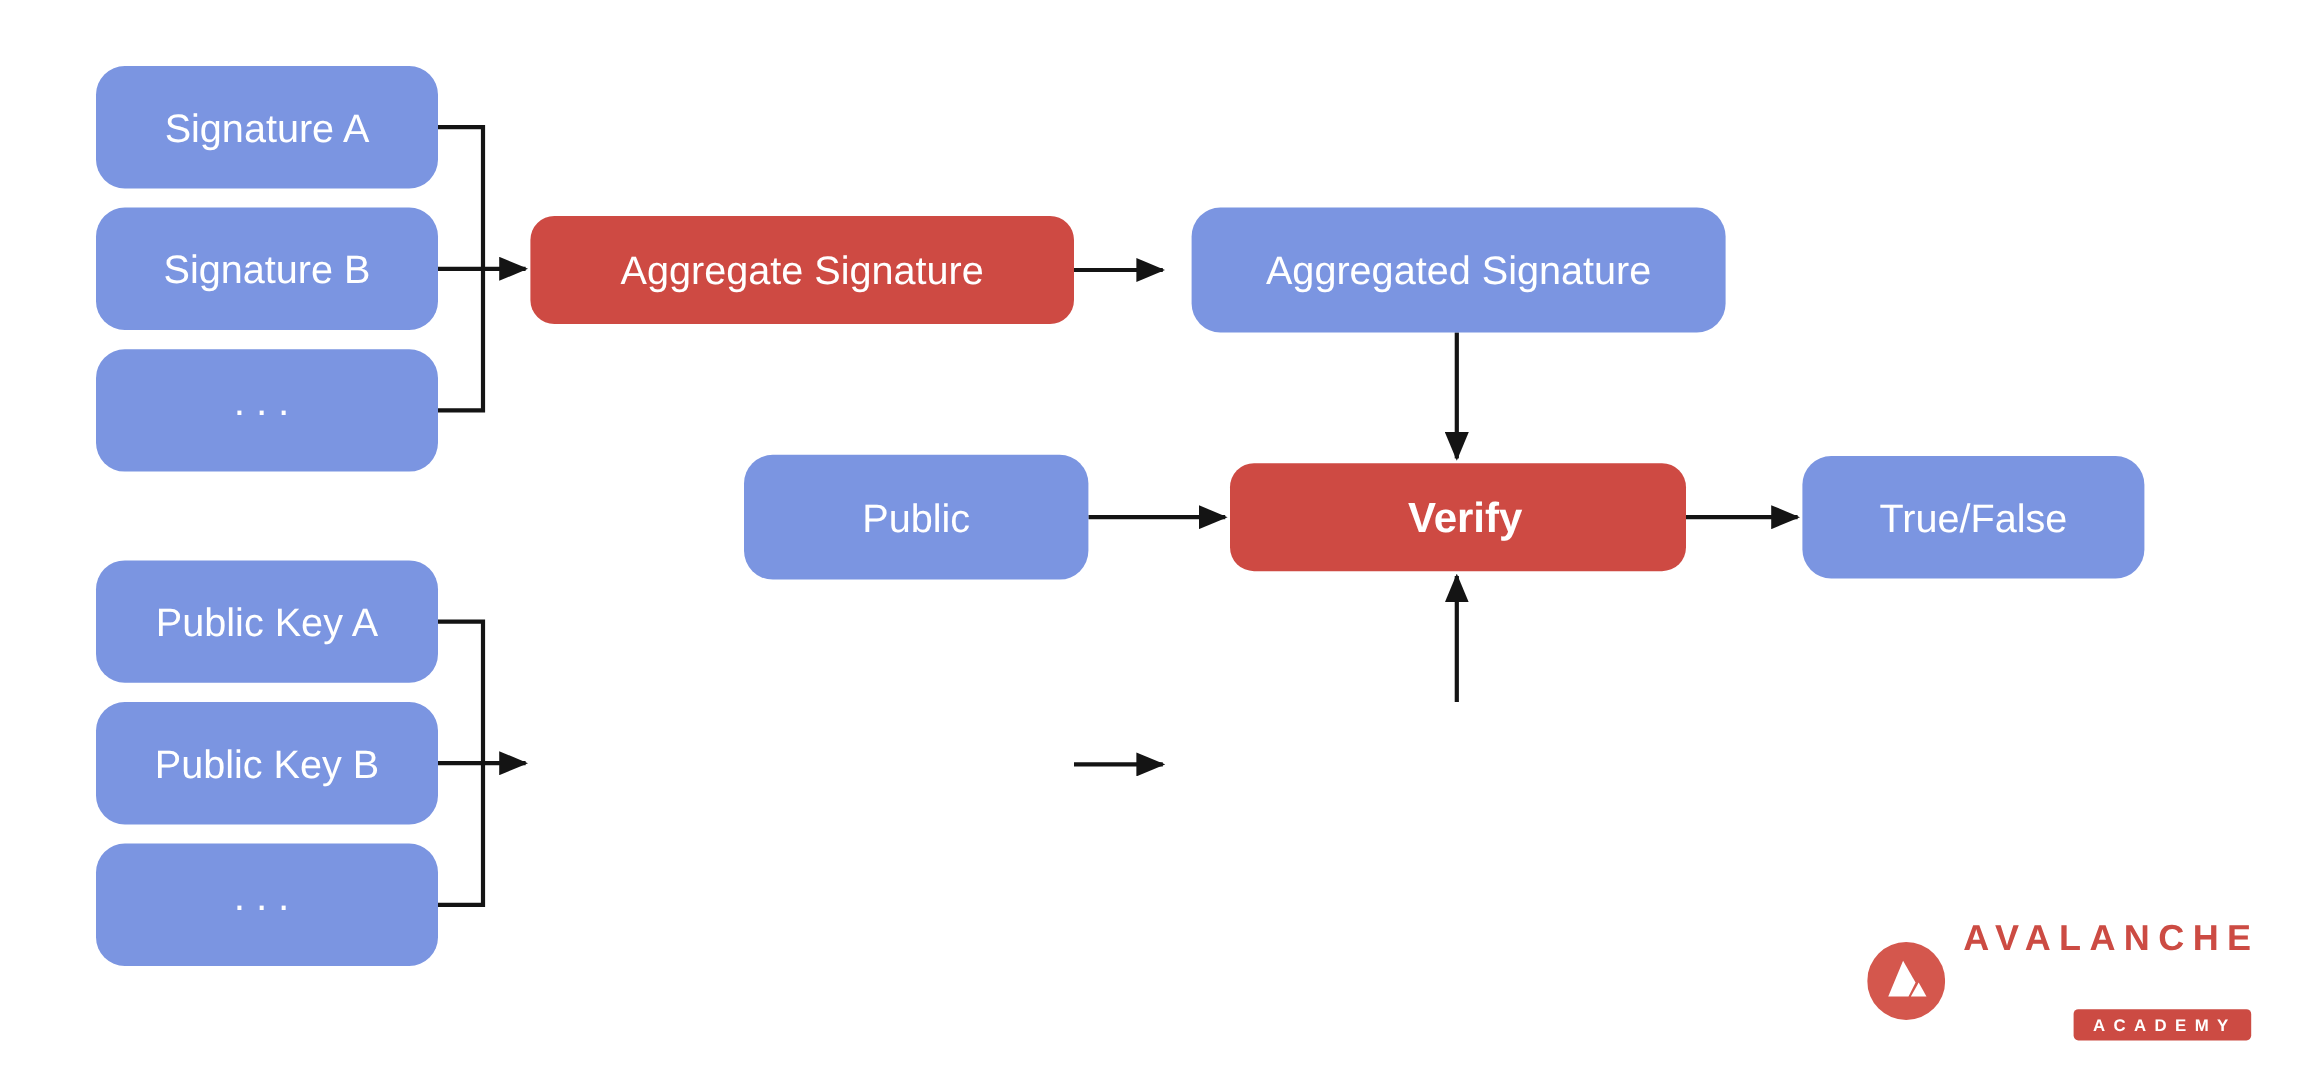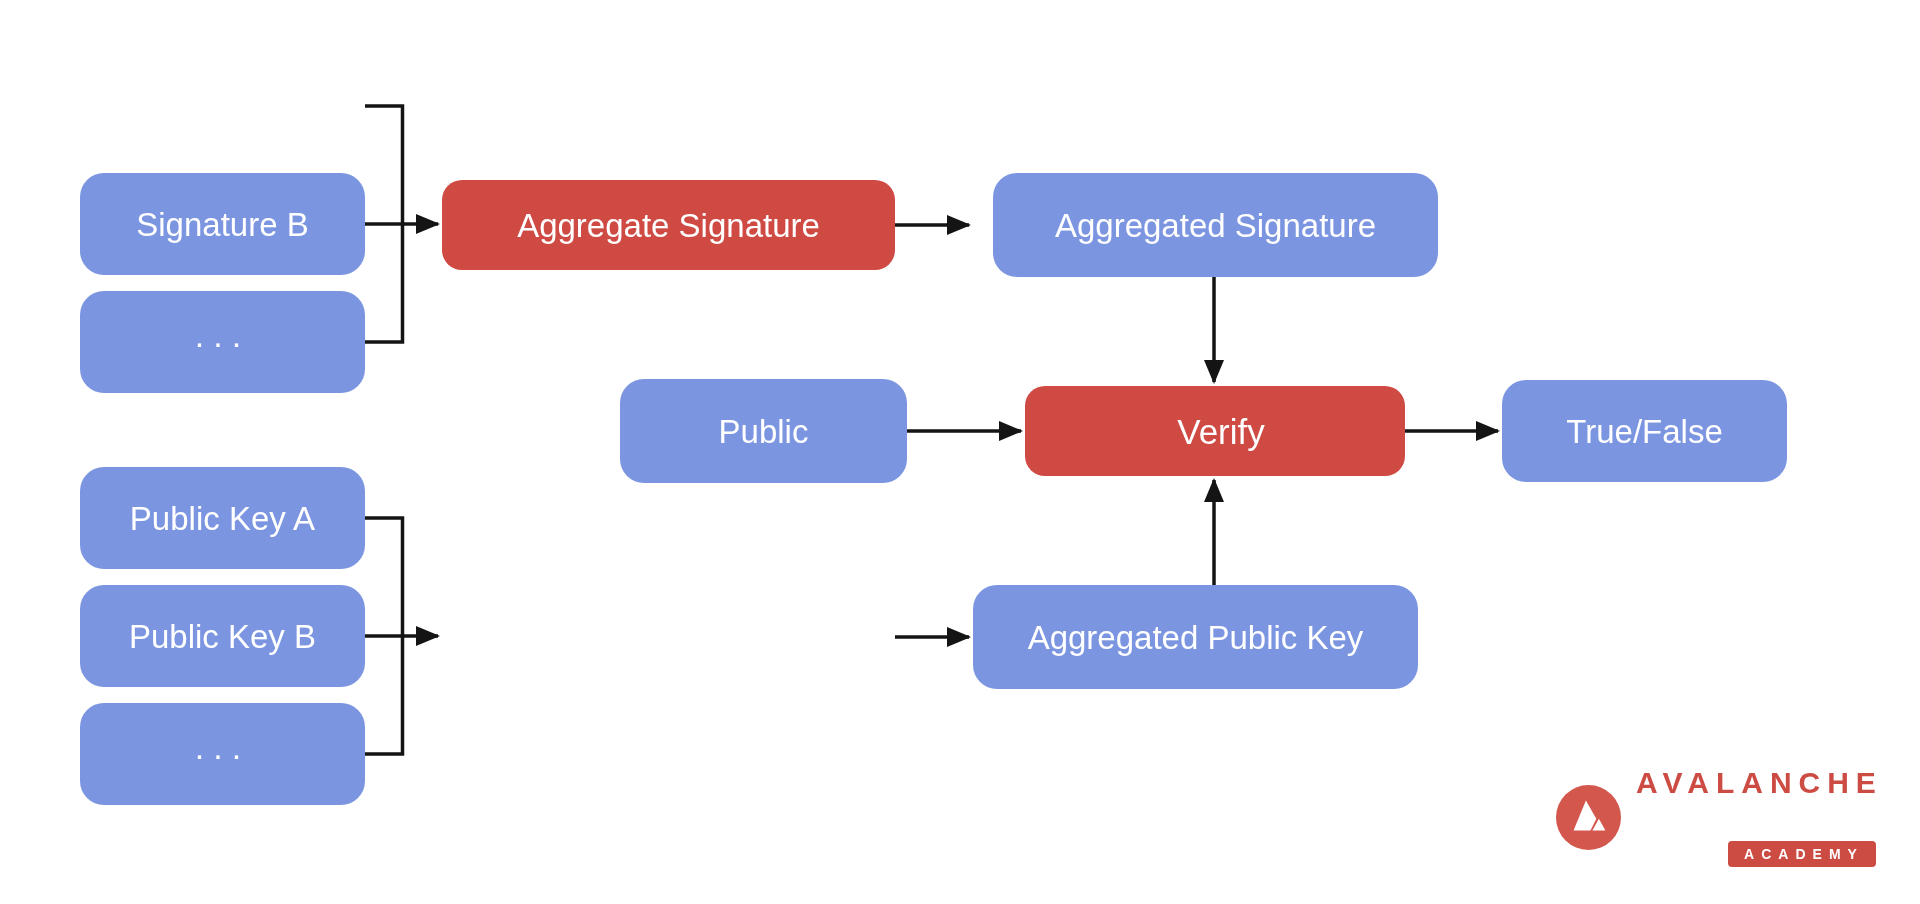--- a/index.html
+++ b/index.html
@@ -33,21 +33,21 @@
     box-sizing: border-box;
   }
   .node.blue {
     background: var(--node-blue, #7B95E1);
     border-radius: 24px;
   }
   .node.red {
     background: var(--node-red, #CE4A43);
     border-radius: 20px;
   }
-  .node.bold { font-weight: normal; font-size: 35px; padding-left: 12px; }
+  .node.bold { font-weight: bold; font-size: 35px; padding-left: 12px; }
   .node.dots { letter-spacing: 9px; font-size: 34px; padding-bottom: 14px; }
 
   
   .n-sig-a   { left:  80px; top:  55px; width: 285px; height: 102px; }
   .n-sig-b   { left:  80px; top: 173px; width: 285px; height: 102px; }
   .n-sig-d   { left:  80px; top: 291px; width: 285px; height: 102px; }
   .n-agg-sig { left: 442px; top: 180px; width: 453px; height:  90px; }
   .n-aggd-sig{ left: 973px; top: 173px; width: 445px; height: 104px; margin-left: 20px; }
   .n-msg     { left: 620px; top: 379px; width: 287px; height: 104px; }
   .n-verify  { left:1025px; top: 386px; width: 380px; height:  90px; }
@@ -120,35 +120,35 @@
       <line x1="907" y1="431" x2="1021" y2="431" marker-end="url(#arrow)"></line>
 
       <line x1="1405" y1="431" x2="1498" y2="431" marker-end="url(#arrow)"></line>
 
       <line x1="1214" y1="585" x2="1214" y2="480" marker-end="url(#arrow)"></line>
 
       <line x1="895" y1="637" x2="969" y2="637" marker-end="url(#arrow)"></line>
     </g>
   </svg>
 
+  <div class="node blue n-sig-a">Signature A</div>
   <div class="node blue n-sig-b">Signature B</div>
   <div class="node blue dots n-sig-d">...</div>
 
   <div class="node red n-agg-sig">Aggregate Signature</div>
   <div class="node blue n-aggd-sig">Aggregated Signature</div>
 
   <div class="node blue n-msg">Public</div>
   <div class="node red bold n-verify">Verify</div>
   <div class="node blue n-tf">True/False</div>
 
   <div class="node blue n-pk-a">Public Key A</div>
   <div class="node blue n-pk-b">Public Key B</div>
   <div class="node blue dots n-pk-d">...</div>
 
-  <div class="node blue n-aggd-pk">Aggregated Public Key</div>
 
   <div class="logo">
     <svg class="logo-mark" viewBox="0 0 100 100" xmlns="http://www.w3.org/2000/svg">
       <circle cx="50" cy="50" r="50" fill="#D4574D"></circle>
       <path d="M46,24 L62,52 L53,70 L27,70 Z" fill="#ffffff"></path>
       <path d="M66,52 L76,70 L56,70 Z" fill="#ffffff"></path>
     </svg>
     <div class="logo-text">
       <div class="logo-brand">AVALANCHE</div>
       <div class="logo-badge">ACADEMY</div>

